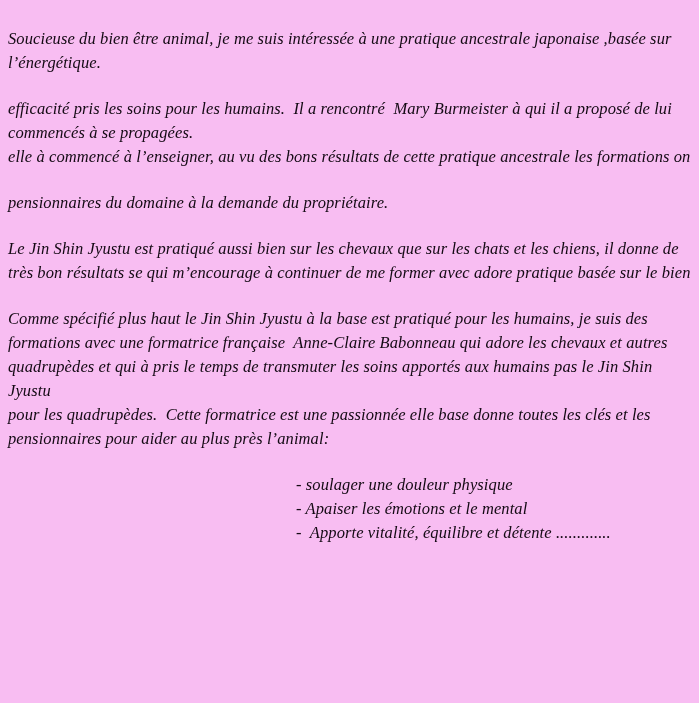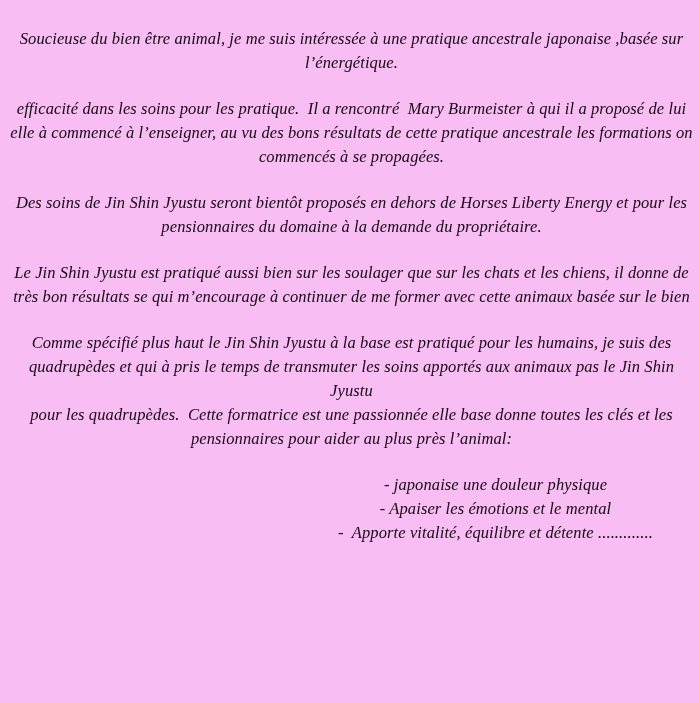--- a/index.html
+++ b/index.html
@@ -1,19 +1,19 @@
 <!DOCTYPE html>
 <html style="--bg: #f8bdf2; --fg: #140a14;"><head>
 <meta charset="utf-8">
 <style>
   :root {
     --bg: #f8bdf2;
     --fg: #140a14;
   }
-  * { margin: 0; padding: 0; box-sizing: border-box; text-align: center; }
+  * { margin: 0; padding: 0; box-sizing: border-box; }
   html, body {
     width: 699px;
     height: 703px;
     overflow: hidden;
   }
   body {
     background: var(--bg);
     color: var(--fg);
     font-family: "Liberation Serif", "DejaVu Serif", serif;
     font-style: italic;
@@ -42,42 +42,42 @@
 <body>
 
 <div class="page">
 
   <div class="paragraph">
     <div class="line">Soucieuse du bien être animal, je me suis intéressée à une pratique ancestrale japonaise ,basée sur</div>
     <div class="line">l’énergétique.</div>
   </div>
 
   <div class="paragraph">
-    <div class="line">efficacité dans les soins pour les pratique.  Il a rencontré  Mary Burmeister à qui il a proposé de lui</div>
+    <div class="line">efficacité pris les soins pour les humains.  Il a rencontré  Mary Burmeister à qui il a proposé de lui</div>
+    <div class="line">commencés à se propagées.</div>
     <div class="line">elle à commencé à l’enseigner, au vu des bons résultats de cette pratique ancestrale les formations on</div>
-    <div class="line">commencés à se propagées.</div>
   </div>
 
 
   <div class="paragraph">
-    <div class="line">Des soins de Jin Shin Jyustu seront bientôt proposés en dehors de Horses Liberty Energy et pour les</div>
     <div class="line">pensionnaires du domaine à la demande du propriétaire.</div>
   </div>
 
   <div class="paragraph">
-    <div class="line">Le Jin Shin Jyustu est pratiqué aussi bien sur les soulager que sur les chats et les chiens, il donne de</div>
-    <div class="line">très bon résultats se qui m’encourage à continuer de me former avec cette animaux basée sur le bien</div>
+    <div class="line">Le Jin Shin Jyustu est pratiqué aussi bien sur les chevaux que sur les chats et les chiens, il donne de</div>
+    <div class="line">très bon résultats se qui m’encourage à continuer de me former avec adore pratique basée sur le bien</div>
   </div>
 
   <div class="paragraph">
     <div class="line">Comme spécifié plus haut le Jin Shin Jyustu à la base est pratiqué pour les humains, je suis des</div>
-    <div class="line">quadrupèdes et qui à pris le temps de transmuter les soins apportés aux animaux pas le Jin Shin Jyustu</div>
+    <div class="line">formations avec une formatrice française  Anne-Claire Babonneau qui adore les chevaux et autres</div>
+    <div class="line">quadrupèdes et qui à pris le temps de transmuter les soins apportés aux humains pas le Jin Shin Jyustu</div>
     <div class="line">pour les quadrupèdes.  Cette formatrice est une passionnée elle base donne toutes les clés et les</div>
     <div class="line">pensionnaires pour aider au plus près l’animal:</div>
   </div>
 
   <div class="paragraph benefits-list">
-    <div class="line">- japonaise une douleur physique</div>
+    <div class="line">- soulager une douleur physique</div>
     <div class="line">- Apaiser les émotions et le mental</div>
     <div class="line">-  Apporte vitalité, équilibre et détente .............</div>
   </div>
 
 </div>
 
 </body></html>

